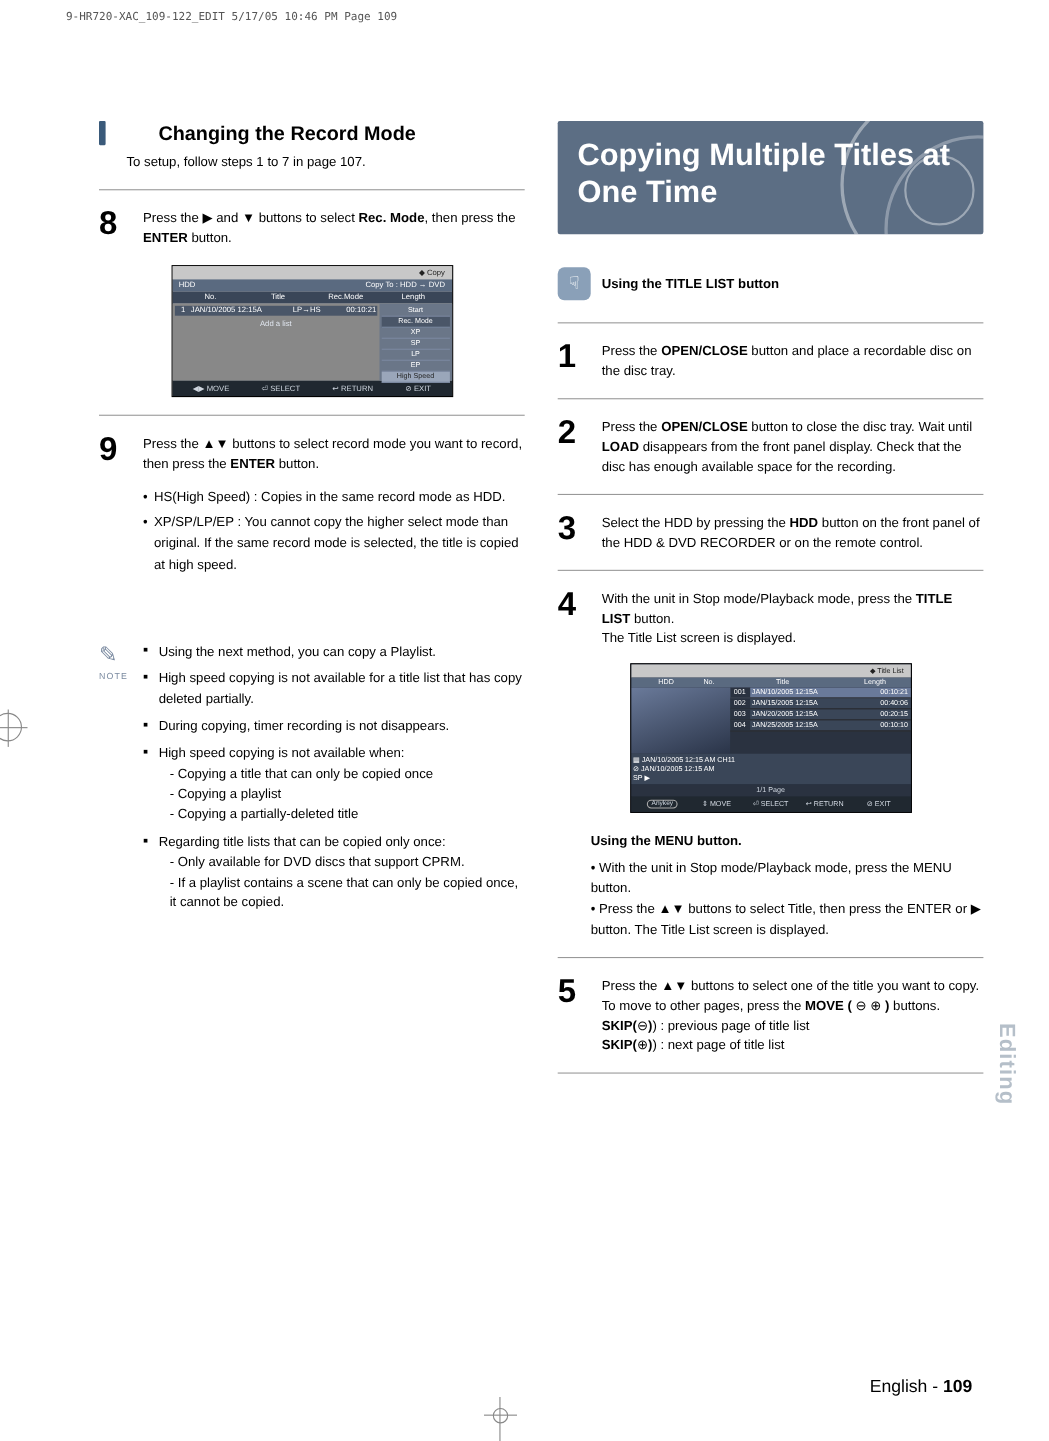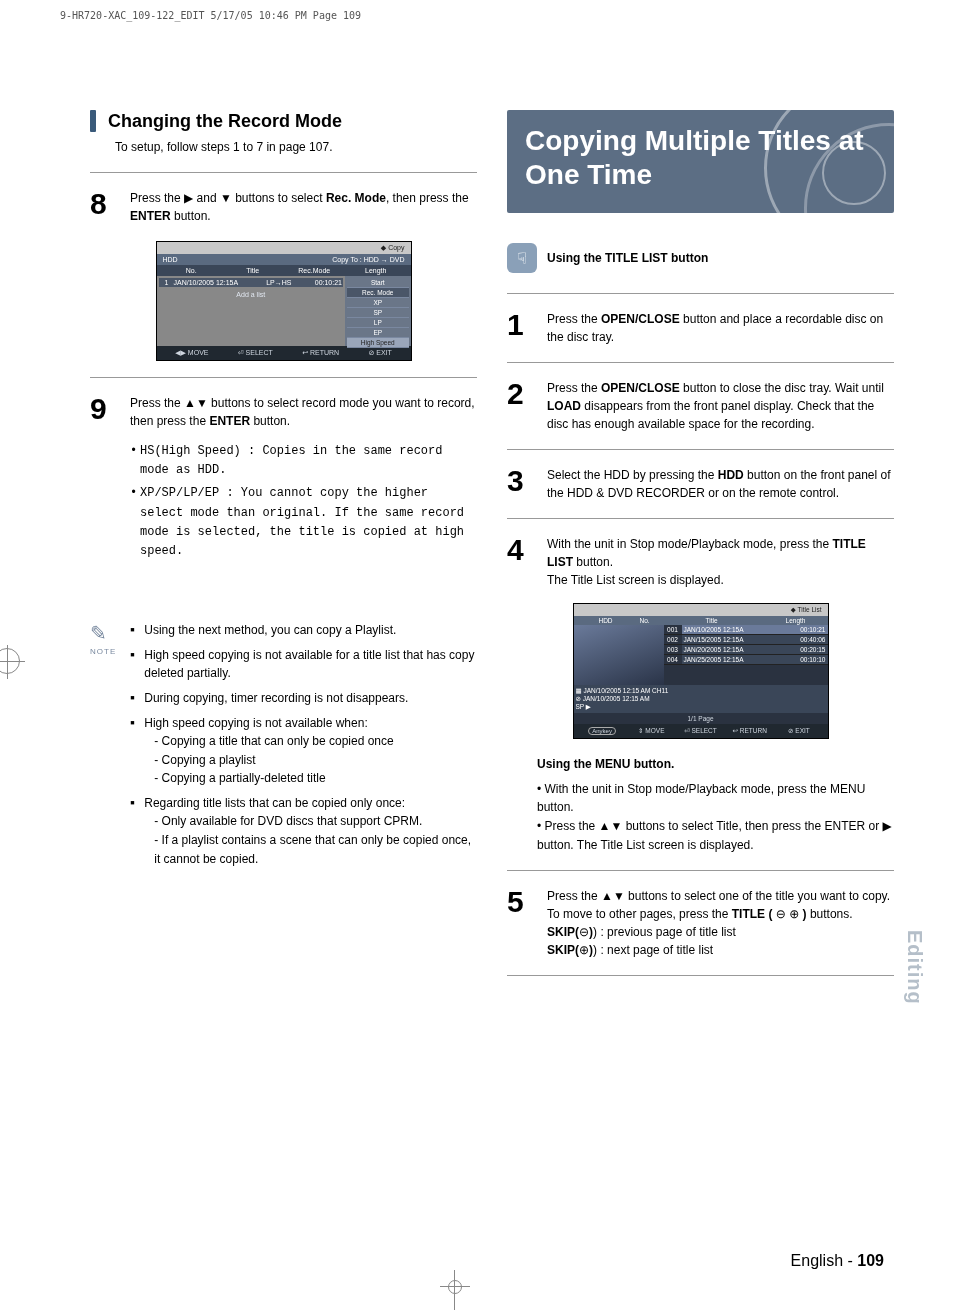--- a/index.html
+++ b/index.html
@@ -9,31 +9,31 @@
   .reg-mark{position:absolute; width:26px;height:26px; border:1px solid #888; border-radius:50%; left:-6px; top:648px;}
   .reg-mark::before{content:"";position:absolute;left:12px;top:-4px;width:1px;height:34px;background:#888;}
   .reg-mark::after{content:"";position:absolute;top:12px;left:-4px;height:1px;width:34px;background:#888;}
   .reg-bottom-v{position:absolute;top:1270px;left:454px;width:1px;height:40px;background:#888;}
   .reg-bottom-h{position:absolute;top:1286px;left:440px;width:30px;height:1px;background:#888;}
   .reg-bottom-c{position:absolute;top:1280px;left:448px;width:14px;height:14px;border:1px solid #888;border-radius:50%;}
 
   .cols{display:flex; gap:30px; margin-top:90px;}
   .col{flex:1; min-width:0;}
 
-  .hsec{display:flex;align-items:center;margin-bottom:8px;}
+  .hsec{display:flex;align-items:center;margin-bottom:8px;gap:36px;}
   .hsec .bar{width:6px;height:22px;background:#3a5a7a;margin-right:12px;border-radius:1px;}
   .hsec h2{font-size:18px;font-weight:bold;}
   .subtext{font-size:12px;margin-bottom:18px;margin-left:25px;}
   .rule{border-top:1px solid #999;margin:16px 0;}
   .step{display:flex;gap:12px;margin-bottom:12px;}
   .stepnum{font-size:30px;font-weight:bold;line-height:1;min-width:28px;}
   .steptext{font-size:12px;line-height:1.5;}
   .steptext .bold{font-weight:bold;}
   .bullets{font-size:12px;line-height:1.6;margin-left:40px;}
-  .bullets li{list-style:none;position:relative;padding-left:10px;margin-bottom:4px;font-family:Liberation Mono, monospace;}
+  .bullets li{list-style:none;position:relative;padding-left:10px;margin-bottom:4px;}
   .bullets li::before{content:"•";position:absolute;left:0;}
 
   .note-block{display:flex;gap:14px;margin-top:60px;}
   .note-icon{font-size:20px;color:#7a8aa0;}
   .note-label{font-size:8px;color:#7a8aa0;letter-spacing:1px;margin-top:2px;}
   .note-list{font-size:12px;line-height:1.55;}
   .note-list li{list-style:none;position:relative;padding-left:14px;margin-bottom:6px;}
   .note-list li::before{content:"■";position:absolute;left:0;font-size:7px;top:4px;}
   .note-sub{padding-left:10px;}
 
@@ -272,21 +272,21 @@
         <div class="bt">Using the MENU button.</div>
         <div>• <span>With the unit in Stop mode/Playback mode, press the </span><span class="bold">MENU</span><span> button.</span></div>
         <div>• <span>Press the ▲▼ buttons to select </span><span class="bold">Title</span><span>, then press the </span><span class="bold">ENTER</span><span> or ▶ button. The Title List screen is displayed.</span></div>
       </div>
       <div class="rule"></div>
 
       <div class="step">
           <div class="stepnum">5</div>
         <div class="steptext">
           <span>Press the ▲▼ buttons to select one of the title you want to copy.</span><br>
-          <span>To move to other pages, press the </span><span class="bold">TITLE (</span> ⊖ ⊕ <span class="bold">)</span> <span> buttons.</span><br>
+          <span>To move to other pages, press the </span><span class="bold">MOVE (</span> ⊖ ⊕ <span class="bold">)</span> <span> buttons.</span><br>
           <span class="bold">SKIP(</span>⊖<span class="bold">)</span><span>) : previous page of title list</span><br>
           <span class="bold">SKIP(</span>⊕<span class="bold">)</span><span>) : next page of title list</span>
         </div>
         </div>
       <div class="rule"></div>
     </div>
   </div>
 
   <div class="side-tab">Editing</div>
   <div class="pg-footer"><span>English - </span><span class="pn">109</span></div>

